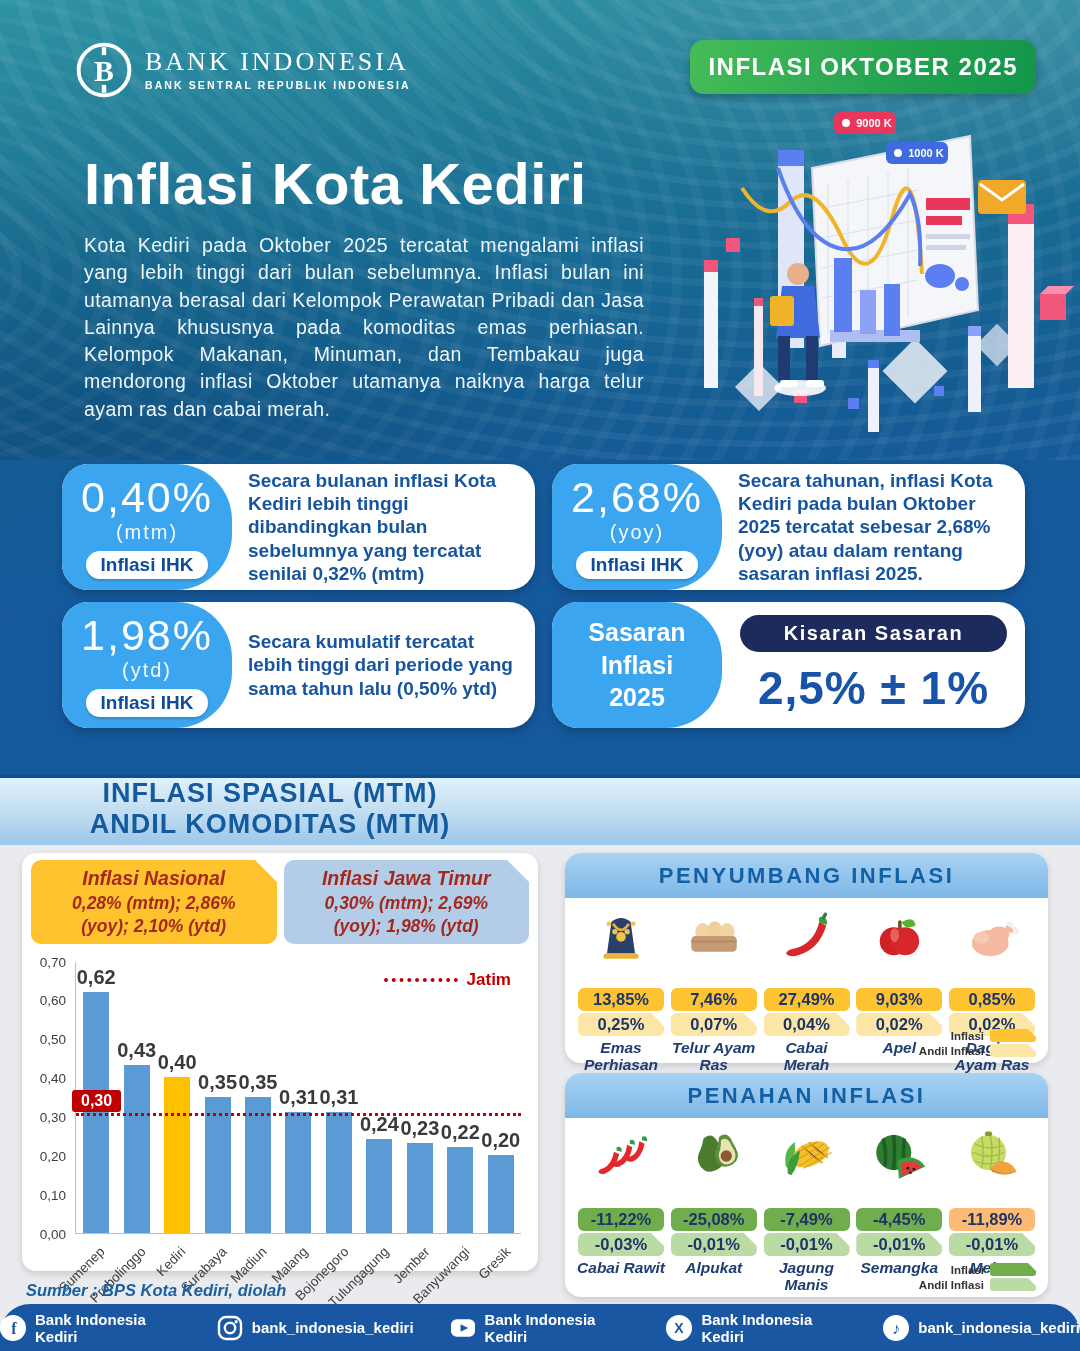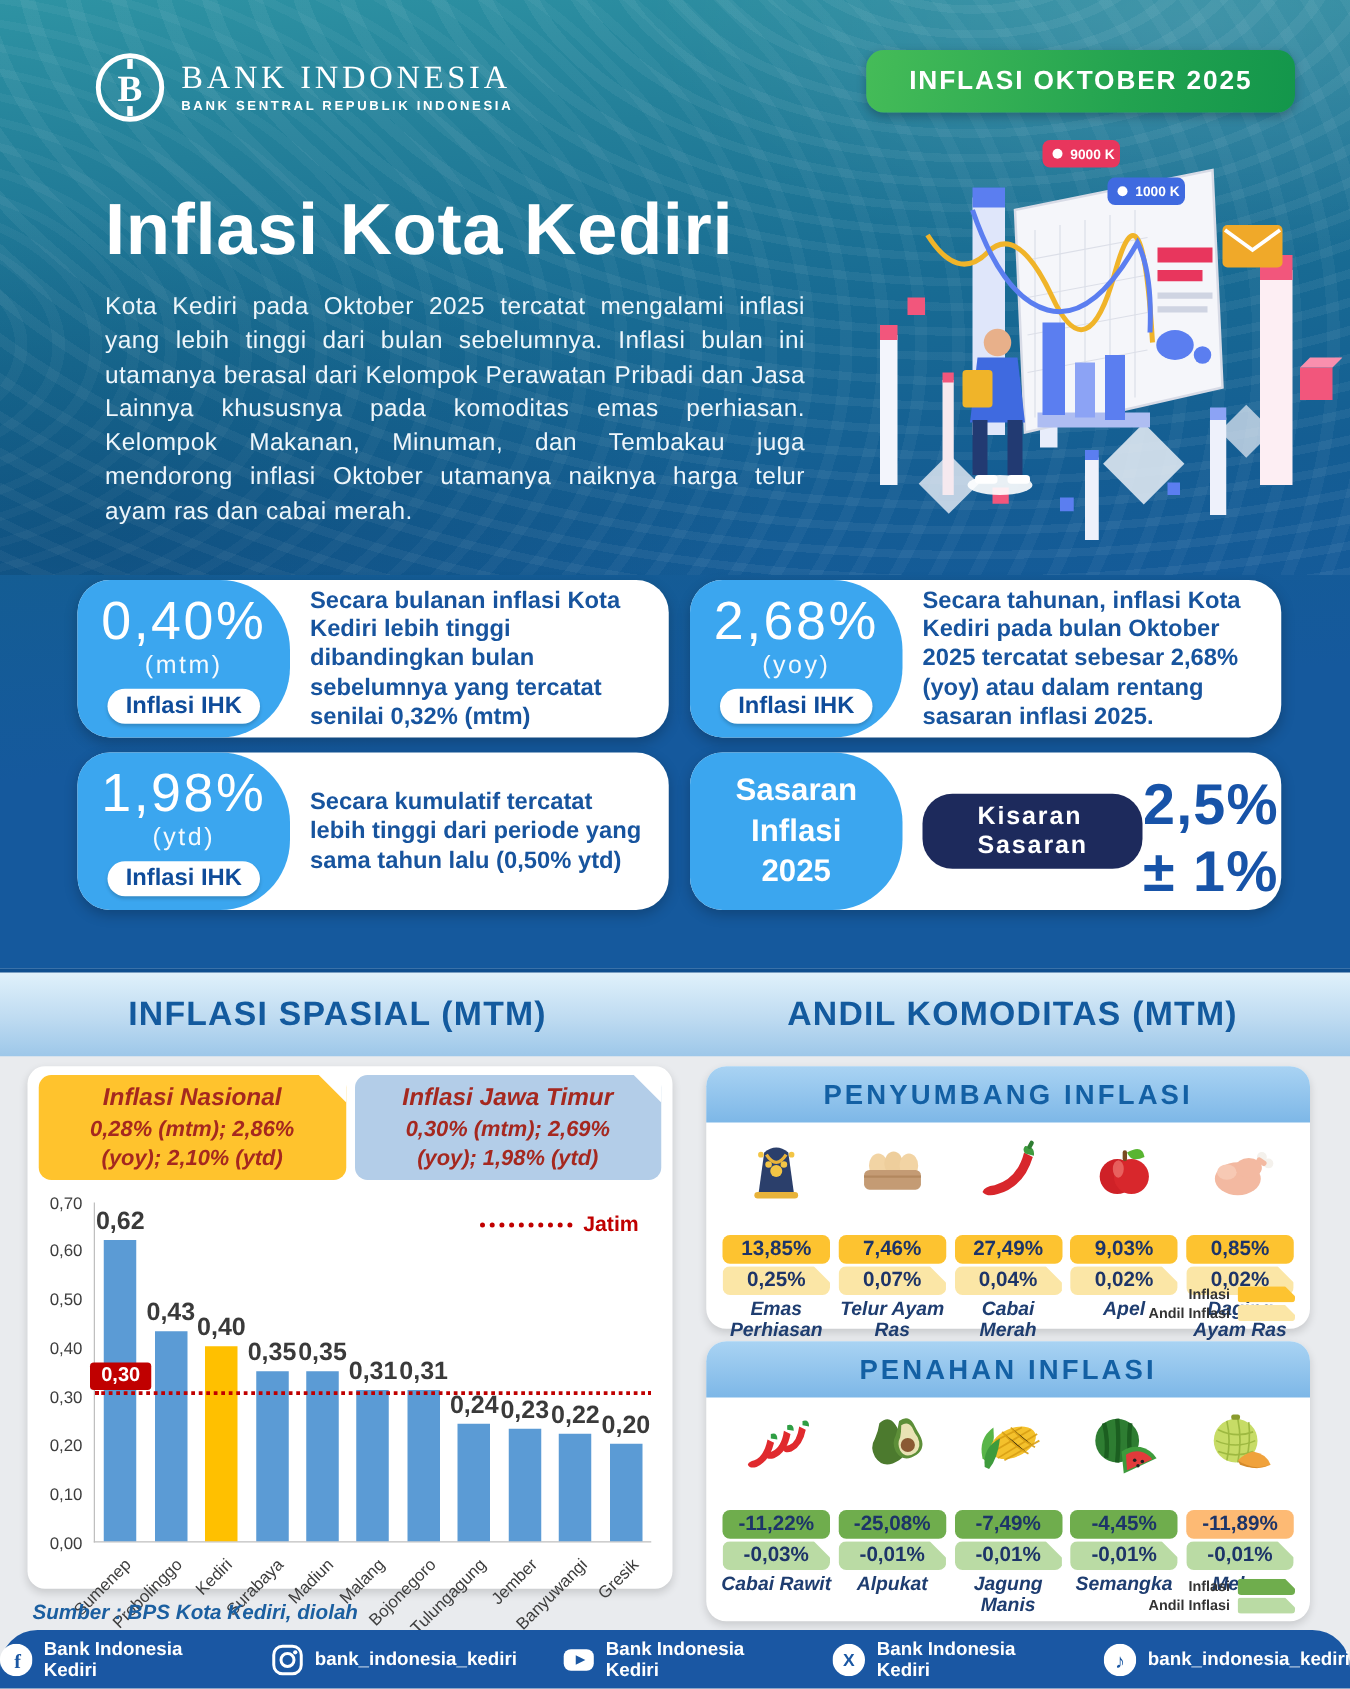--- a/index.html
+++ b/index.html
@@ -16,52 +16,52 @@
       radial-gradient(ellipse 900px 420px at 6% 92%, rgba(0,36,58,0.20), transparent 62%),
       repeating-radial-gradient(ellipse 980px 540px at 72% -12%, rgba(255,255,255,0.05) 0 12px, transparent 12px 36px),
       repeating-radial-gradient(ellipse 800px 500px at -10% 60%, rgba(255,255,255,0.04) 0 10px, transparent 10px 30px);}
 
   .brand-row{position:absolute;top:42px;left:76px;display:flex;align-items:center;}
   .logo-mark{width:56px;height:56px;flex:none;}
   .brand-text{margin-left:13px;color:#fff;}
   .brand-name{font-family:"Liberation Serif",serif;font-size:26px;letter-spacing:3px;line-height:1;}
   .brand-sub{font-size:10.5px;font-weight:bold;letter-spacing:2.1px;margin-top:4px;}
 
-  .oct-badge{position:absolute;top:40px;right:44px;padding:13px 34px;border-radius:14px;
+  .oct-badge{position:absolute;top:40px;right:44px;padding:13px 18px;border-radius:14px;
     background:linear-gradient(100deg,#45bc58 0%,#23a350 60%,#13964b 100%);
-    color:#fff;font-size:21px;font-weight:bold;letter-spacing:1.5px;box-shadow:0 3px 8px rgba(0,0,0,.25);}
+    color:#fff;font-size:24px;font-weight:bold;letter-spacing:1.5px;box-shadow:0 3px 8px rgba(0,0,0,.25);}
 
   .hero-title{position:absolute;top:150px;left:84px;color:#fff;font-size:58px;font-weight:bold;letter-spacing:.5px;}
   .hero-para{position:absolute;top:232px;left:84px;width:560px;color:#eef6fb;font-size:19.5px;
     line-height:1.4;text-align:justify;font-weight:500;letter-spacing:.4px;}
 
   .illu{position:absolute;top:98px;right:6px;width:392px;height:348px;}
 
   
   .stat-card{position:absolute;width:473px;height:126px;background:#fff;border-radius:26px;
     display:flex;box-shadow:0 4px 10px rgba(0,0,0,.22);}
   .sc1{left:62px;top:464px;} .sc2{left:552px;top:464px;} .sc3{left:62px;top:602px;} .sc4{left:552px;top:602px;}
   .stat-left{width:170px;flex:none;background:#3ba6ef;border-radius:26px 56px 56px 26px;
     display:flex;flex-direction:column;align-items:center;justify-content:center;color:#fff;}
   .stat-value{font-size:43px;font-weight:normal;letter-spacing:2px;line-height:1;}
   .stat-unit{font-size:20px;letter-spacing:2px;margin-top:2px;opacity:.95;}
   .stat-badge{margin-top:7px;background:#fff;color:#0f4c9a;font-weight:bold;font-size:19px;
     padding:3px 15px;border-radius:18px;box-shadow:0 2px 3px rgba(0,0,0,.18);}
   .stat-right{flex:1;display:flex;align-items:center;padding:8px 20px 8px 16px;color:#17549e;
     font-size:19px;line-height:1.22;font-weight:600;}
   .target-label{font-size:25px;font-weight:bold;text-align:center;line-height:1.3;width:110px;}
-  .target-right{flex:1;display:flex;flex-direction:row;align-items:center;justify-content:center;padding:10px 16px;}
+  .target-right{flex:1;display:flex;flex-direction:column;align-items:center;justify-content:center;padding:10px 16px;}
   .range-pill{background:#1d2a5c;color:#fff;font-weight:bold;font-size:20px;letter-spacing:1.5px;
     padding:7px 44px;border-radius:24px;}
   .range-value{margin-top:9px;color:#1753a8;font-weight:bold;font-size:46px;letter-spacing:1px;}
 
   
   .section-band{position:absolute;top:775px;left:0;width:1080px;height:70px;display:flex;
     background:linear-gradient(180deg,#e0f1fb 0%,#bedbf1 55%,#9dc7e9 100%);
-    border-top:3px solid #0f4f8f;}
+    border-top:3px solid #0f4f8f;flex-direction:column;}
   .section-title{width:50%;display:flex;align-items:center;justify-content:center;
     color:#135a9e;font-size:27px;font-weight:bold;letter-spacing:1px;}
 
   
   .chart-panel{position:absolute;top:853px;left:22px;width:516px;height:418px;background:#fff;
     border-radius:14px;box-shadow:0 3px 7px rgba(0,0,0,.14);padding:7px 9px;}
   .info-boxes{display:flex;gap:7px;}
   .info-box{flex:1;min-height:78px;padding:7px 18px 6px;text-align:center;font-style:italic;
     font-weight:bold;color:#a5281f;border-radius:10px;position:relative;}
   .info-box::after{content:"";position:absolute;top:0;right:0;width:0;height:0;

